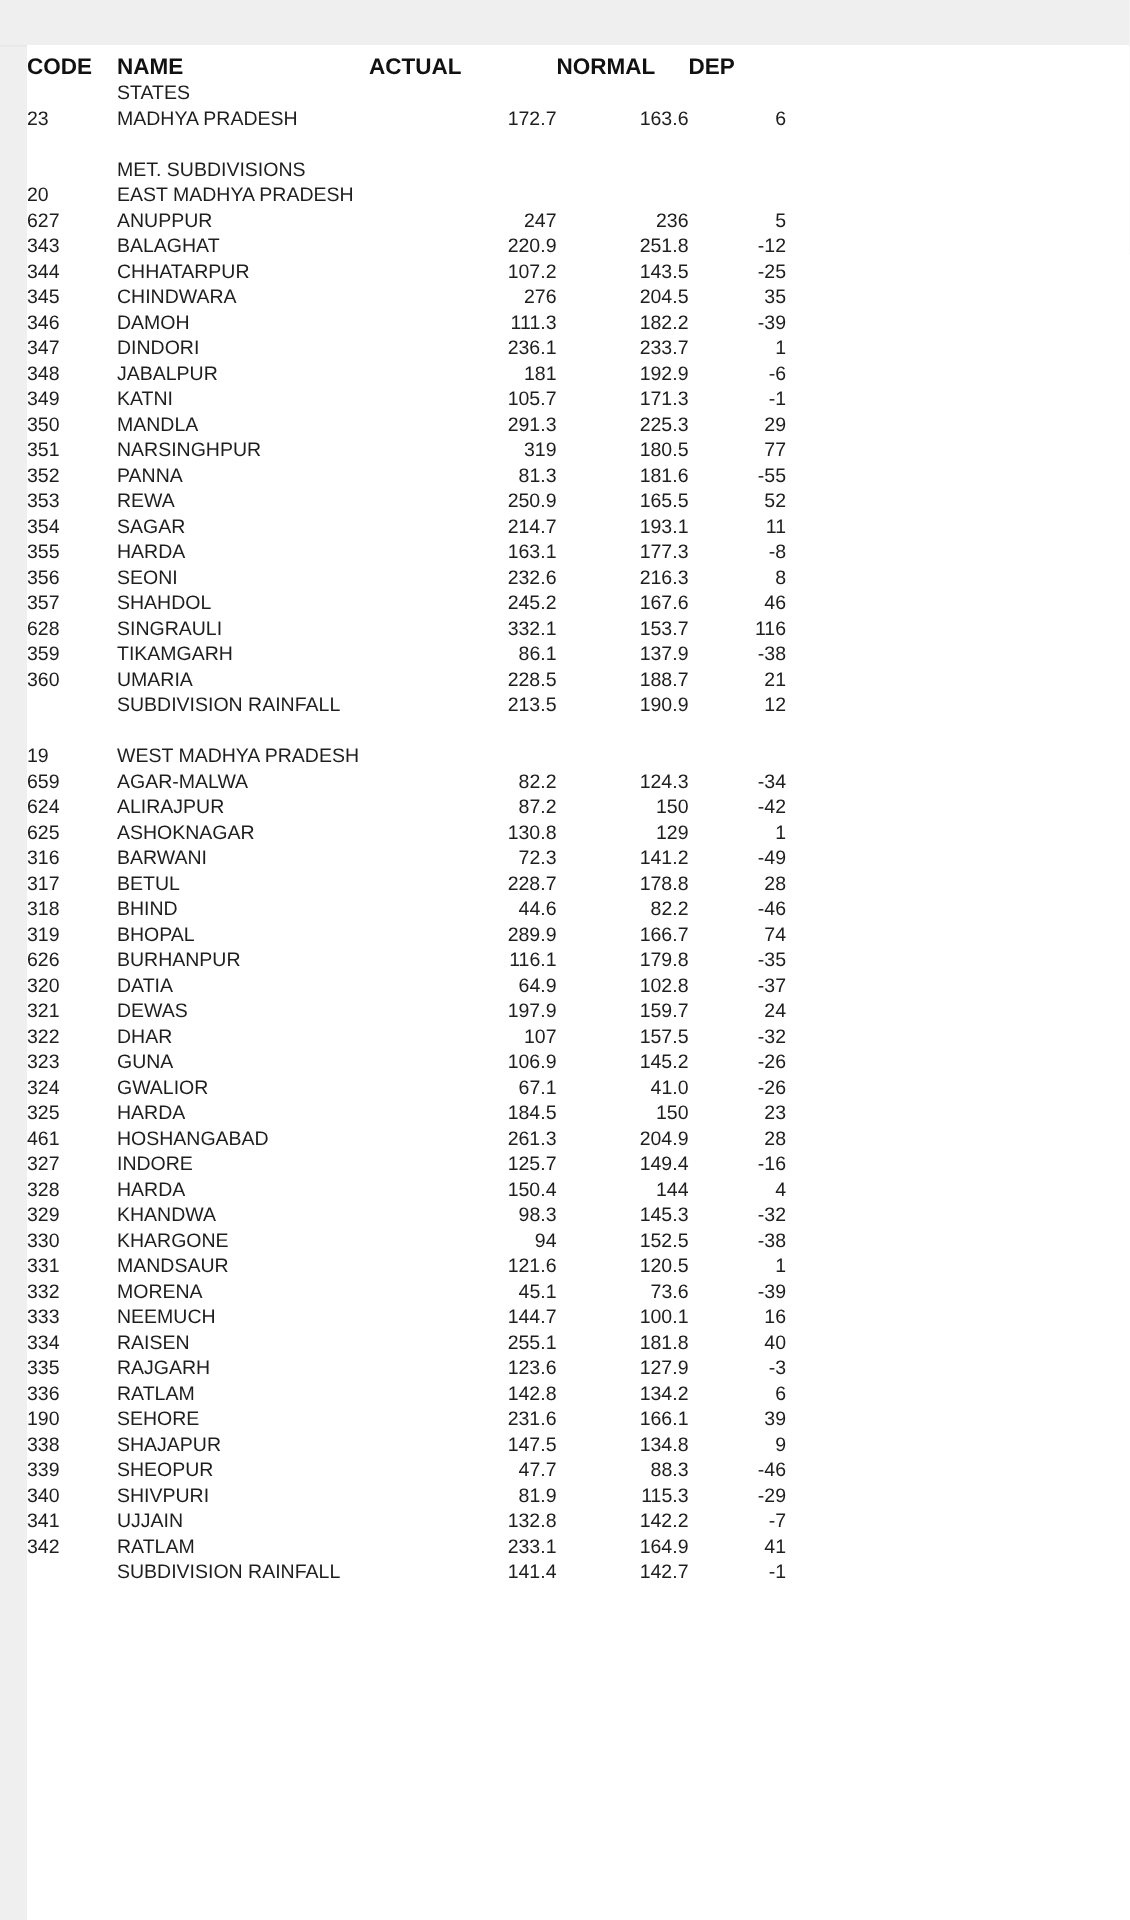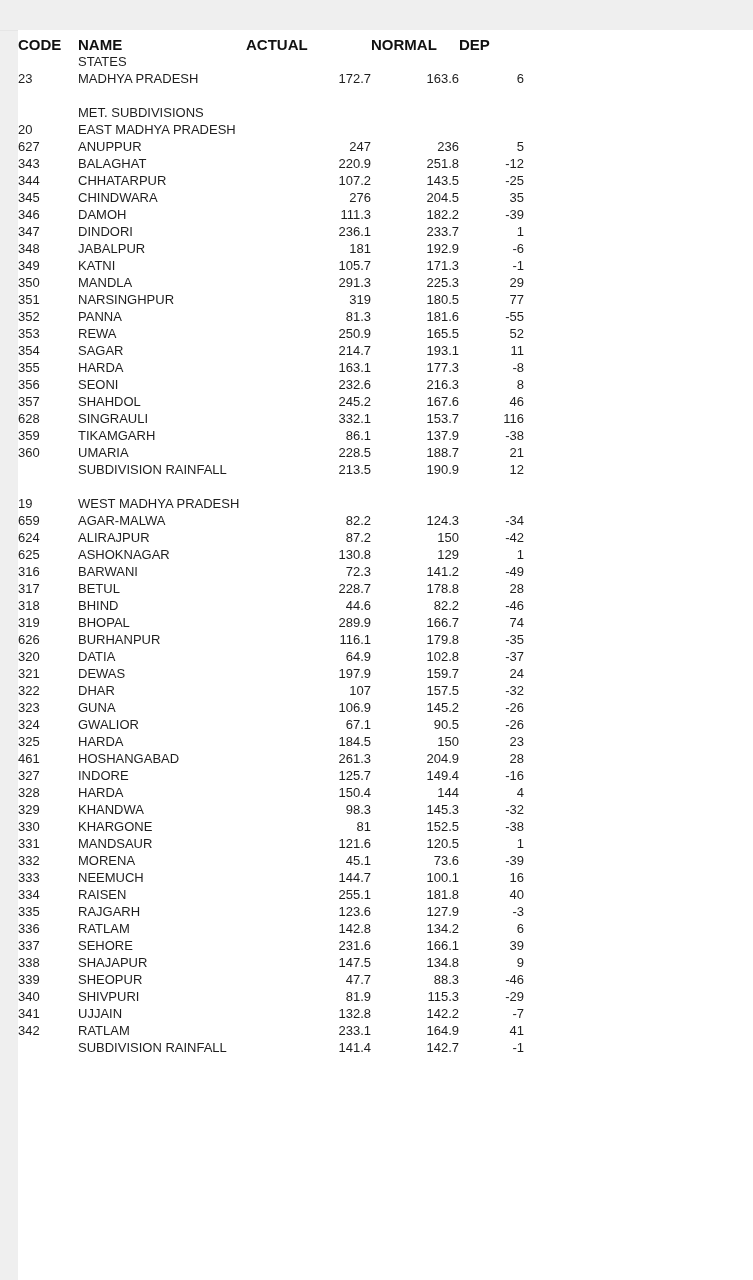--- a/index.html
+++ b/index.html
@@ -392,21 +392,21 @@
     <td class="name">GUNA</td>
     <td class="actual">106.9</td>
     <td class="normal">145.2</td>
     <td class="dep">-26</td>
     <td class="fill"></td>
   </tr>
         <tr>
     <td class="code">324</td>
     <td class="name">GWALIOR</td>
     <td class="actual">67.1</td>
-    <td class="normal">90.5</td>
+    <td class="normal">41.0</td>
     <td class="dep">-26</td>
     <td class="fill"></td>
   </tr>
         <tr>
     <td class="code">325</td>
     <td class="name">HARDA</td>
     <td class="actual">184.5</td>
     <td class="normal">150</td>
     <td class="dep">23</td>
     <td class="fill"></td>
@@ -439,21 +439,21 @@
     <td class="code">329</td>
     <td class="name">KHANDWA</td>
     <td class="actual">98.3</td>
     <td class="normal">145.3</td>
     <td class="dep">-32</td>
     <td class="fill"></td>
   </tr>
         <tr>
     <td class="code">330</td>
     <td class="name">KHARGONE</td>
-    <td class="actual">81</td>
+    <td class="actual">94</td>
     <td class="normal">152.5</td>
     <td class="dep">-38</td>
     <td class="fill"></td>
   </tr>
         <tr>
     <td class="code">331</td>
     <td class="name">MANDSAUR</td>
     <td class="actual">121.6</td>
     <td class="normal">120.5</td>
     <td class="dep">1</td>
@@ -493,21 +493,21 @@
   </tr>
         <tr>
     <td class="code">336</td>
     <td class="name">RATLAM</td>
     <td class="actual">142.8</td>
     <td class="normal">134.2</td>
     <td class="dep">6</td>
     <td class="fill"></td>
   </tr>
         <tr>
-    <td class="code">337</td>
+    <td class="code">190</td>
     <td class="name">SEHORE</td>
     <td class="actual">231.6</td>
     <td class="normal">166.1</td>
     <td class="dep">39</td>
     <td class="fill"></td>
   </tr>
         <tr>
     <td class="code">338</td>
     <td class="name">SHAJAPUR</td>
     <td class="actual">147.5</td>

